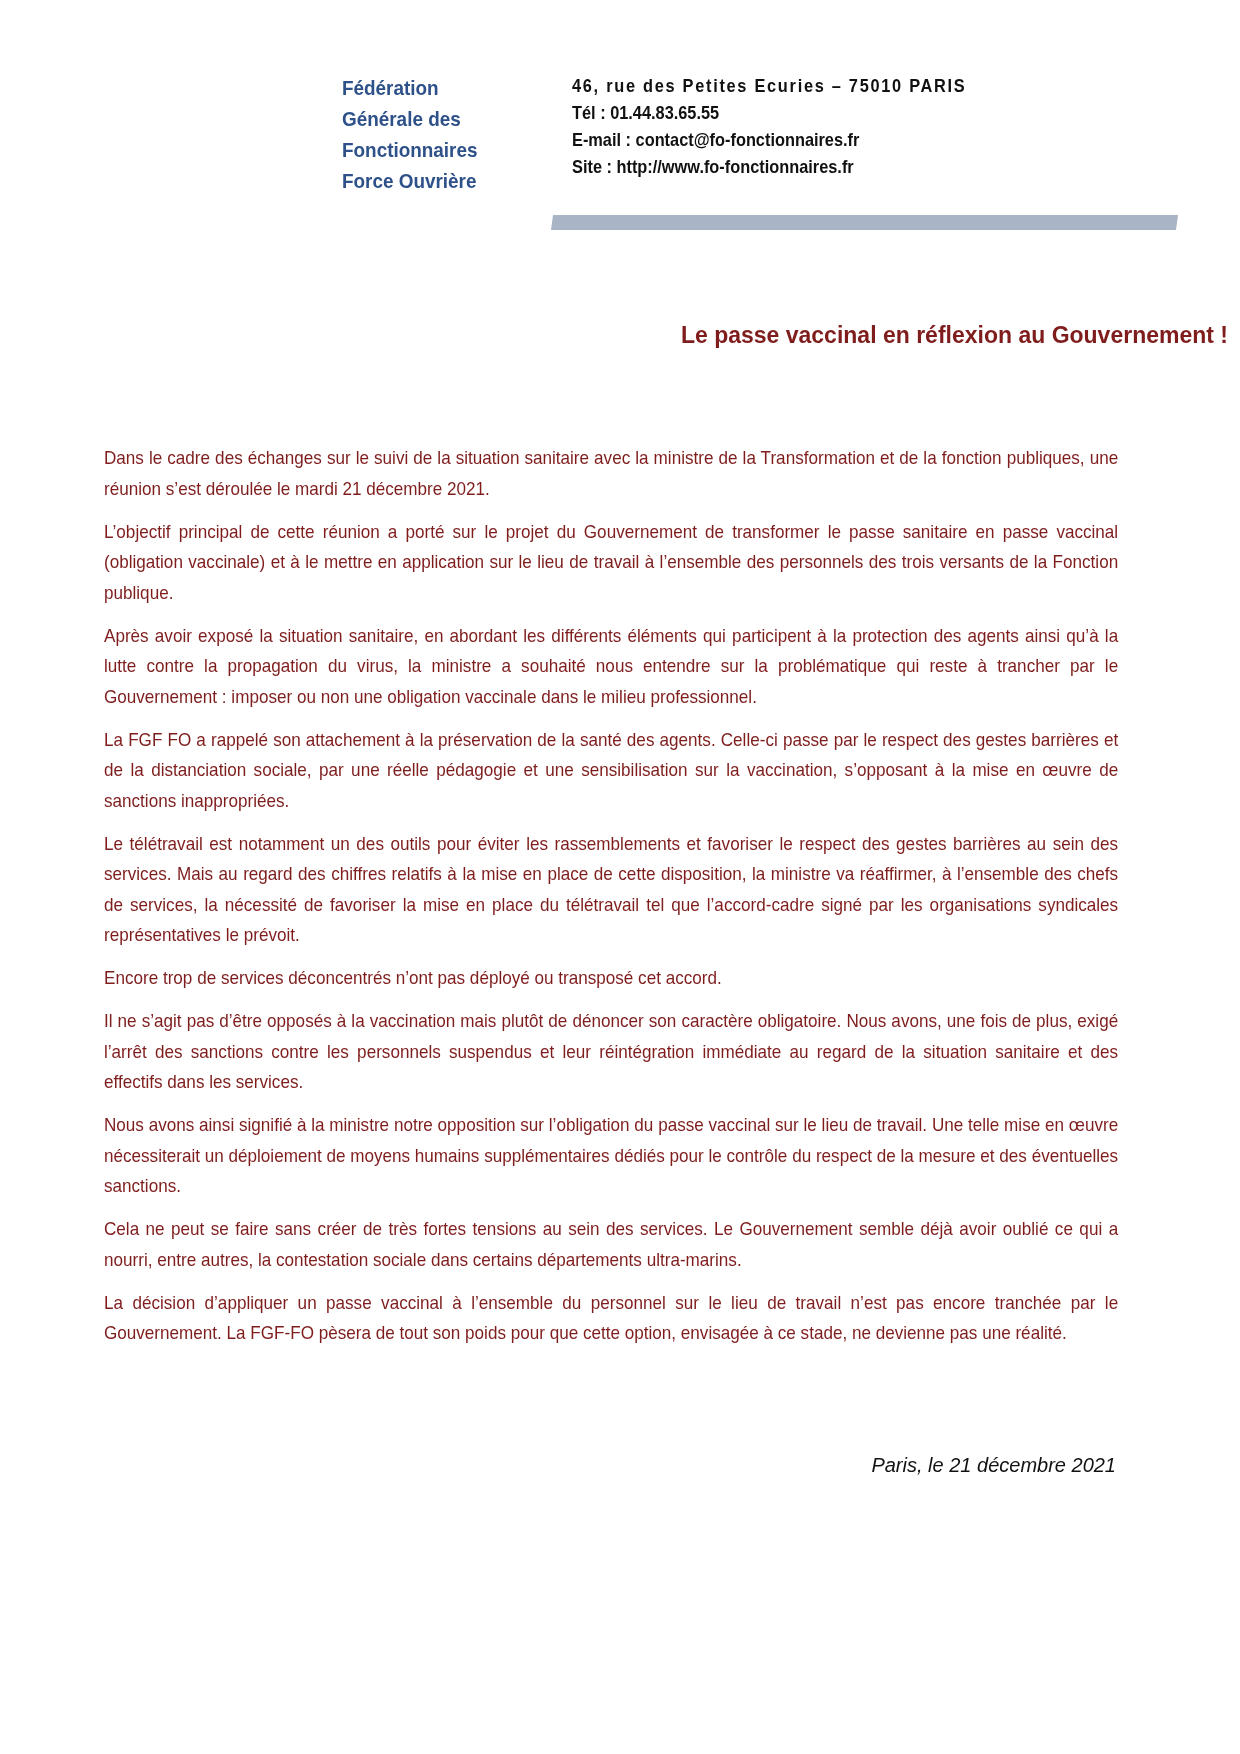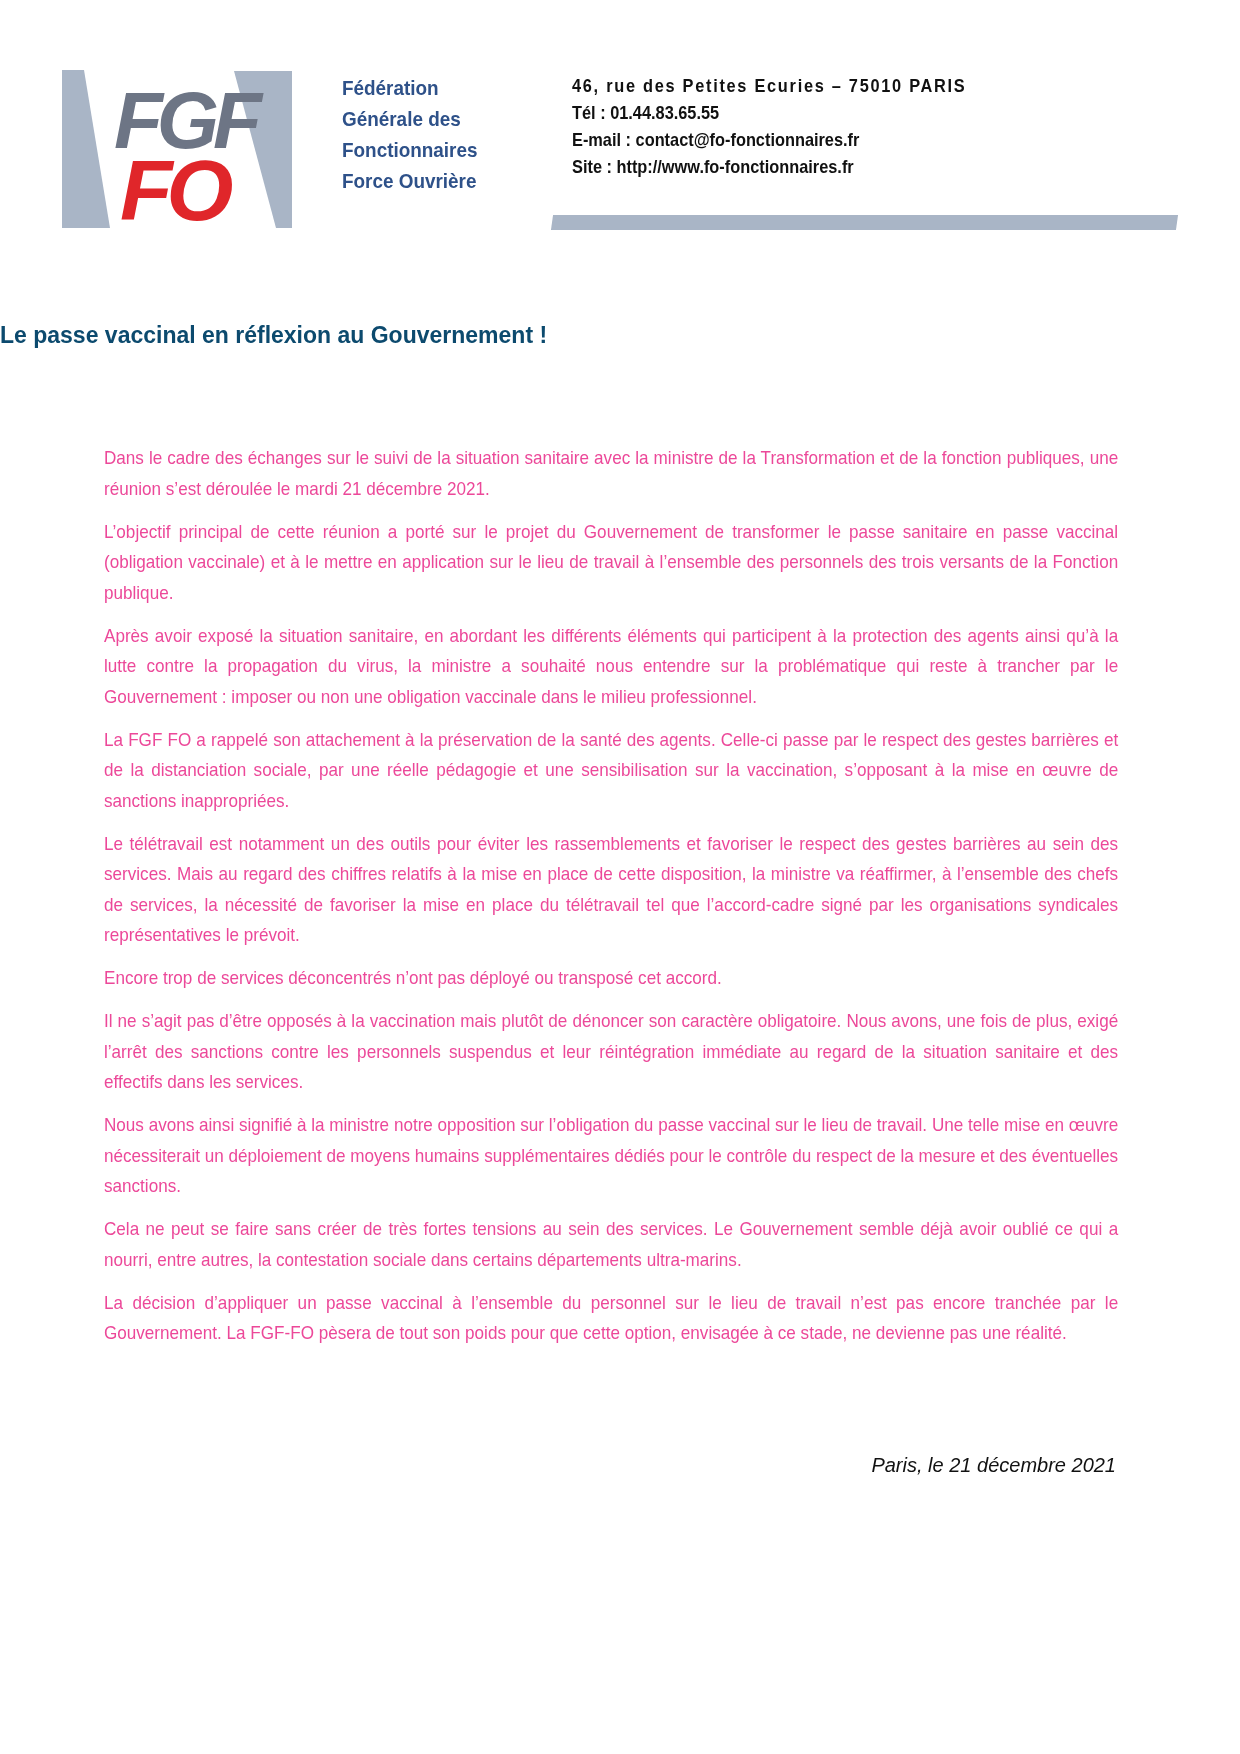--- a/index.html
+++ b/index.html
@@ -9,41 +9,31 @@
     .logo { position: absolute; left: 62px; top: 68px; width: 240px; height: 165px; }
     .logo svg { display: block; }
     .org-name { position: absolute; left: 342px; top: 72px; font-family: "Liberation Sans", sans-serif; font-weight: bold; font-size: 21px; line-height: 31px; color: #2e5189; transform: scaleX(0.9); transform-origin: left top; }
     .org-name div { white-space: nowrap; }
 
     .contact { position: absolute; left: 572px; top: 72px; font-family: "Liberation Sans", sans-serif; font-weight: bold; font-size: 19px; line-height: 27px; color: #111; transform: scaleX(0.86); transform-origin: left top; }
     .contact .addr { letter-spacing: 2px; font-size: 19px; }
     .contact div { white-space: nowrap; }
     .header-bar { position: absolute; left: 552px; top: 215px; width: 625px; height: 15px; background: #a9b5c6; transform: skewX(-8deg); }
 
-    .title { position: absolute; left: 0; top: 322px; width: 1228px; text-align: left; font-family: "Liberation Sans", sans-serif; font-weight: bold; font-size: 23px; color: #0c4a6e; }
+    .title { position: absolute; left: 0; top: 322px; width: 1228px; text-align: right; font-family: "Liberation Sans", sans-serif; font-weight: bold; font-size: 23px; color: #7f1d1d; }
 
-    .body-text { position: absolute; left: 104px; top: 443px; width: 1014px; font-family: "Liberation Sans", sans-serif; font-size: 18.2px; line-height: 30.5px; color: #ec4899; text-align: justify; }
+    .body-text { position: absolute; left: 104px; top: 443px; width: 1014px; font-family: "Liberation Sans", sans-serif; font-size: 18.2px; line-height: 30.5px; color: #7f1d1d; text-align: justify; }
     .body-text p { margin: 0 0 12.5px 0; transform: scaleX(0.94); transform-origin: left top; width: 106.4%; }
 
     .signature { position: absolute; right: 124px; top: 1454px; font-family: "Liberation Sans", sans-serif; font-style: italic; font-size: 20px; color: #111; }
   </style>
 </head>
 <body>
 
 <div class="header">
-  <div class="logo">
-    <svg width="240" height="165" viewBox="0 0 240 165">
-
-      <polygon points="0,2 22,2 48,160 0,160" fill="#a9b5c6"></polygon>
-
-      <polygon points="172,3 230,3 230,160 214,160" fill="#a9b5c6"></polygon>
-      <text x="52" y="80" font-family="Liberation Sans, sans-serif" font-weight="bold" font-style="italic" font-size="80" fill="#6d7585" letter-spacing="-6">FGF</text>
-      <text x="58" y="152" font-family="Liberation Sans, sans-serif" font-weight="bold" font-style="italic" font-size="86" fill="#e0262a" letter-spacing="-6">FO</text>
-    </svg>
-  </div>
 
   <div class="org-name">
     <div>Fédération</div>
     <div>Générale des</div>
     <div>Fonctionnaires</div>
     <div>Force Ouvrière</div>
   </div>
 
   <div class="contact">
     <div class="addr">46, rue des Petites Ecuries – 75010 PARIS</div>

